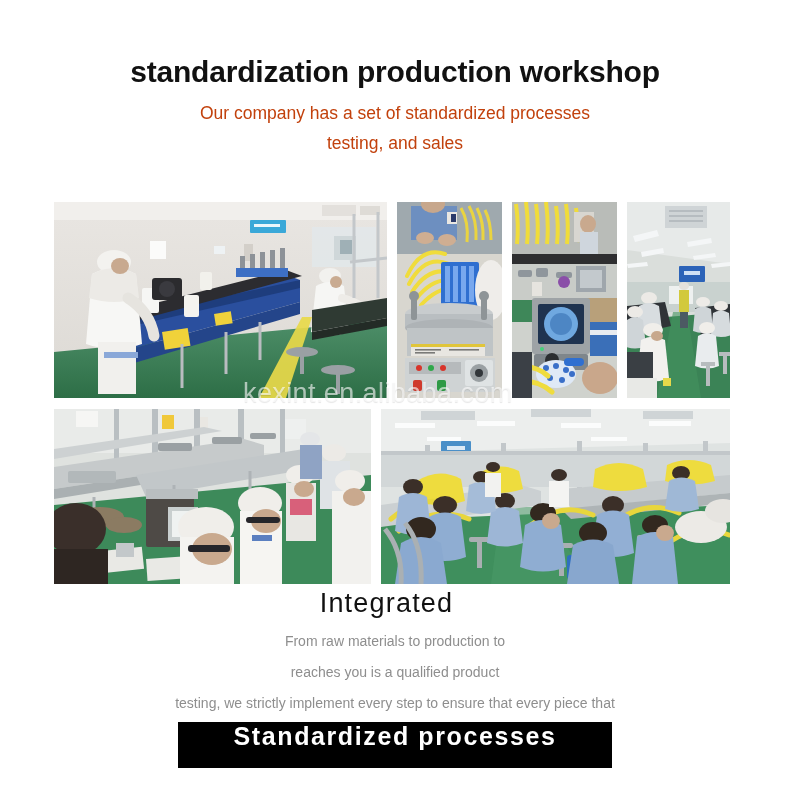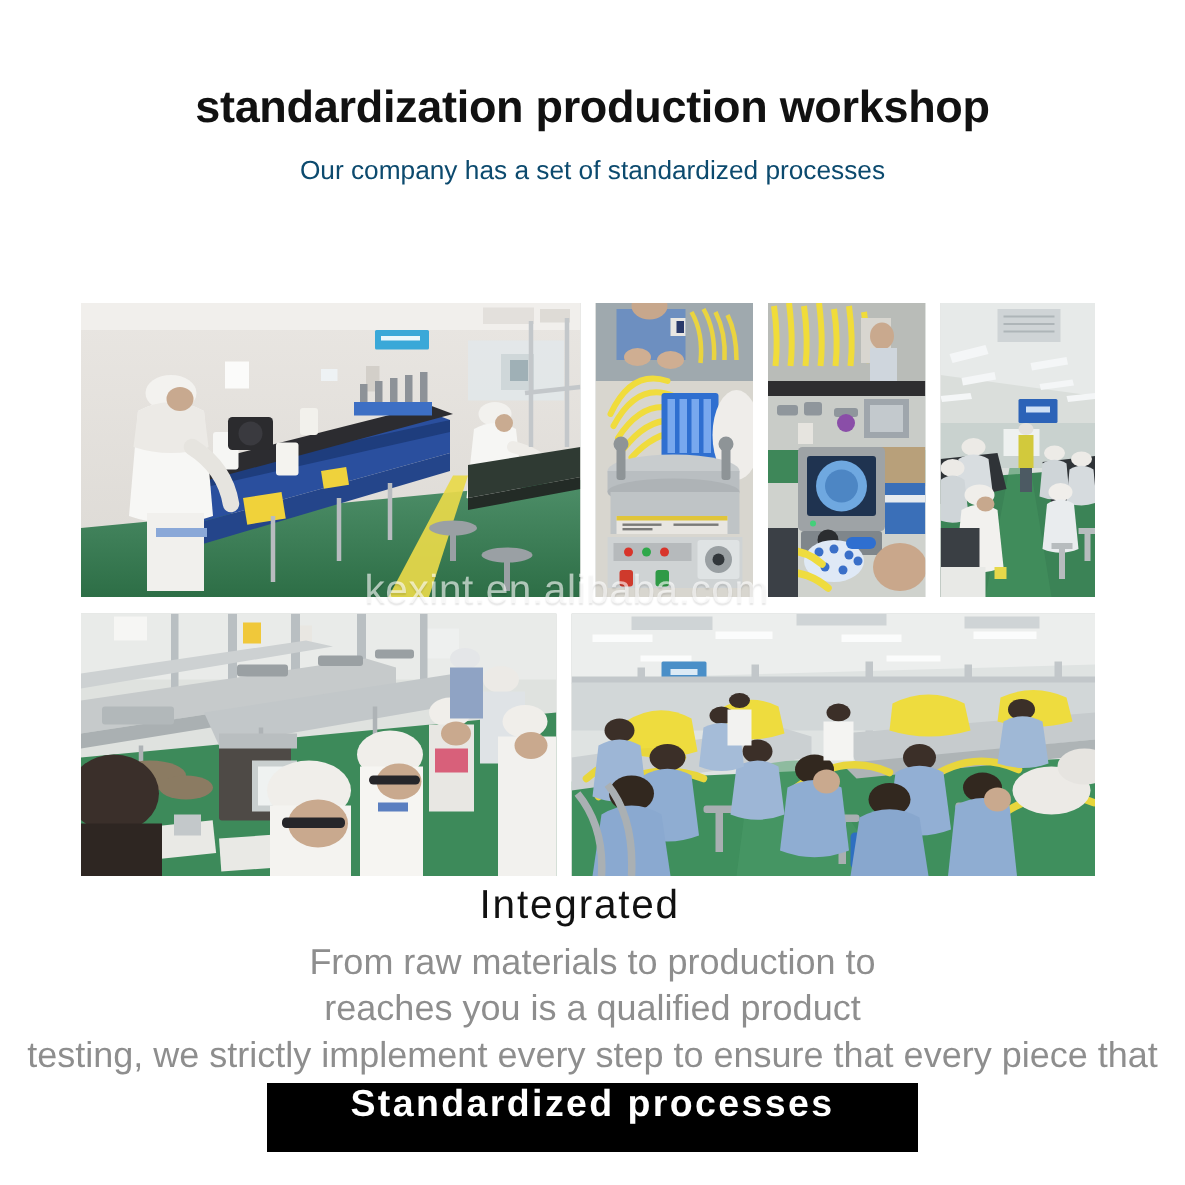--- a/index.html
+++ b/index.html
@@ -29,21 +29,21 @@
   }
   .main-title {
     font-size: 30px;
     font-weight: bold;
     color: #111111;
     letter-spacing: -0.2px;
     line-height: 1.05;
     margin: 0 0 10px 0;
   }
   .subtitle-block {
-    color: #0c4a6e;
+    color: #c2410c;
     font-size: 17.5px;
     line-height: 30px;
     font-weight: normal;
   }
   .subtitle-line { display: block; }
 
   
   .gallery {
     position: absolute;
     left: 54px;
@@ -104,21 +104,21 @@
   .integrated-title {
     font-size: 27px;
     color: #111111;
     letter-spacing: 1.2px;
     line-height: 34px;
     margin: 0 17px 6px 0;
     font-weight: normal;
   }
   .lower-body {
     color: #8e8e8e;
-    font-size: 24px;
+    font-size: 14px;
     line-height: 31px;
   }
   .lower-line { display: block; }
 
   
   .banner {
     position: absolute;
     left: 178px;
     top: 722px;
     width: 434px;
@@ -138,20 +138,21 @@
 </style>
 </head>
 <body>
 
 <div class="page">
 
   <div class="header">
     <h1 class="main-title">standardization production workshop</h1>
     <div class="subtitle-block">
       <span class="subtitle-line">Our company has a set of standardized processes</span>
+      <span class="subtitle-line">testing, and sales</span>
     </div>
   </div>
 
   <div class="gallery">
 
     <div class="row row-top">
 
       <div class="photo p1">
         <svg viewBox="0 0 333 196" preserveAspectRatio="none">
           <defs>

